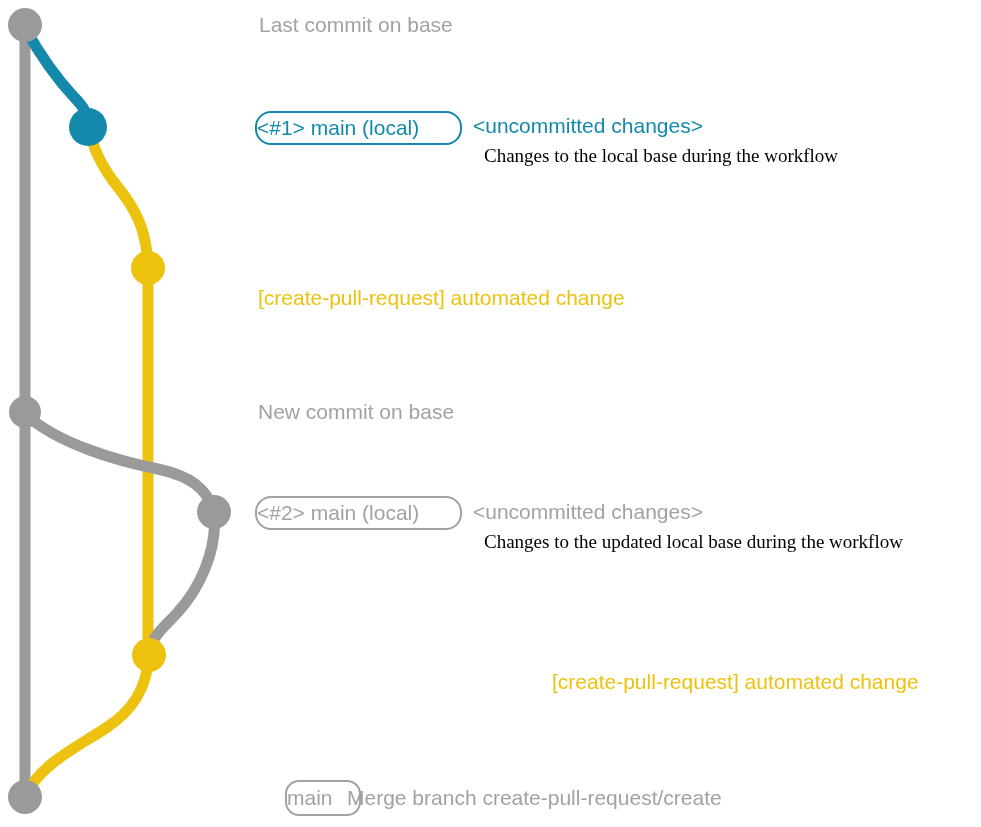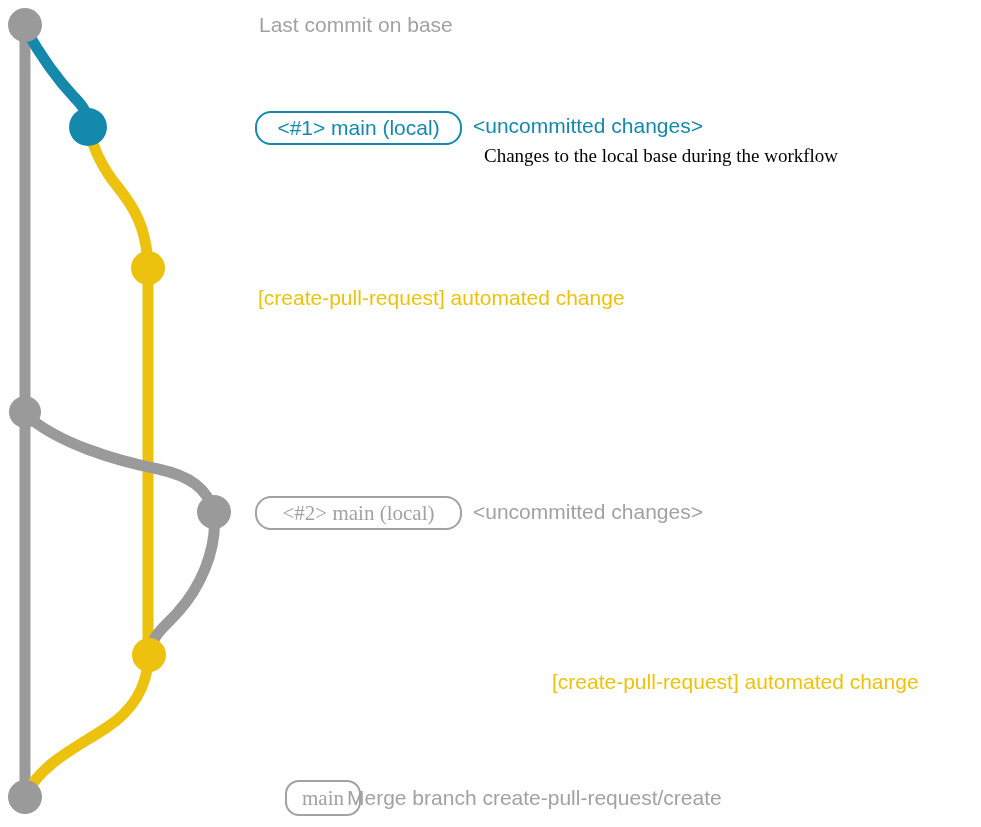--- a/index.html
+++ b/index.html
@@ -37,28 +37,28 @@
     font-family: Liberation Serif, serif;
     font-size: 19px;
     color: #000000;
     white-space: nowrap;
   }
   .badge {
     position: absolute;
     box-sizing: border-box;
     display: flex;
     align-items: center;
-    justify-content: center;
+    justify-content: flex-start;
     font-size: 21px;
     border: 2.5px solid;
     background: #ffffff;
     white-space: nowrap;
   }
   .badge-teal   { border-color: var(--teal);   color: var(--teal); }
-  .badge-gray   { border-color: var(--text-gray); color: var(--text-gray); font-family: Liberation Serif, serif; }
+  .badge-gray   { border-color: var(--text-gray); color: var(--text-gray); }
   .badge-yellow { border-color: var(--yellow); color: var(--yellow); }
 </style>
 </head>
 <body>
 
 <div class="canvas">
 
   <svg class="graph-svg" width="260" height="827" viewBox="0 0 260 827">
 
     <path class="edge edge-gray" d="M 25 25 L 25 797"></path>
@@ -87,25 +87,27 @@
   <div class="label heading" style="left:259px; top:13px">Last commit on base</div>
 
   <div class="badge badge-teal" style="left:255px; top:111px; width:207px; height:34px; border-radius:16px;">
     <span>&lt;#1&gt; main (local)</span>
   </div>
   <div class="label teal-text" style="left:473px; top:114px">&lt;uncommitted changes&gt;</div>
   <div class="serif" style="left:484px; top:145px">Changes to the local base during the workflow</div>
 
   <div class="label yellow-text" style="left:258px; top:258px">[create-pull-request] automated change</div>
 
+  <div class="label heading" style="left:258px; top:400px">New commit on base</div>
 
   <div class="badge badge-gray" style="left:255px; top:496px; width:207px; height:34px; border-radius:16px;">
     <span>&lt;#2&gt; main (local)</span>
   </div>
   <div class="label gray-text" style="left:473px; top:500px">&lt;uncommitted changes&gt;</div>
+  <div class="serif" style="left:484px; top:531px">Changes to the updated local base during the workflow</div>
 
   <div class="label yellow-text" style="left:552px; top:642px">[create-pull-request] automated change</div>
 
   <div class="badge badge-gray" style="left:257px; top:780px; width:76px; height:36px; border-radius:14px;margin-left:28px;">
     <span>main</span>
   </div>
   <div class="label gray-text" style="left:347px; top:786px">Merge branch create-pull-request/create</div>
 
 </div>
 

